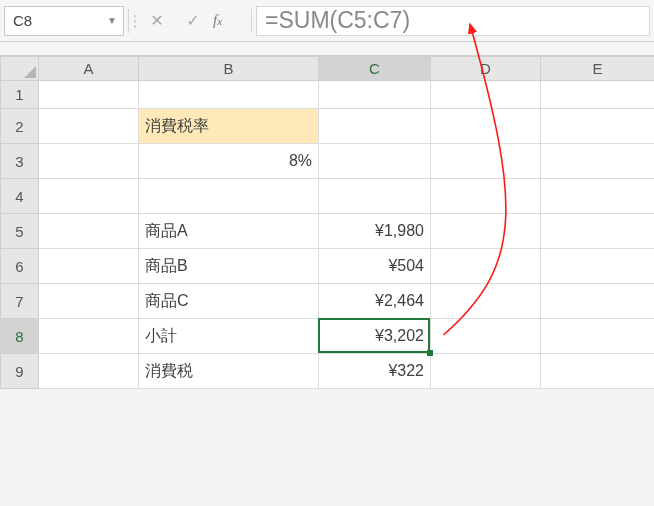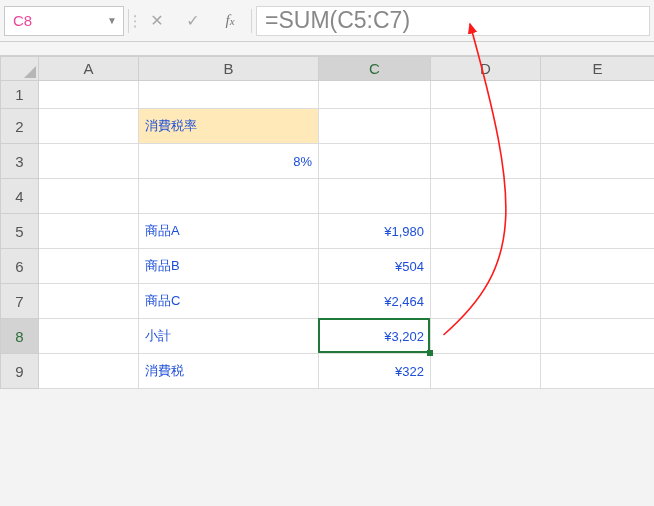--- a/index.html
+++ b/index.html
@@ -27,21 +27,21 @@
     width: 120px;
     height: 30px;
     background: #fff;
     border: 1px solid #c9c9c9;
     display: flex;
     align-items: center;
     justify-content: space-between;
     padding: 0 6px 0 8px;
     font-size: 15px;
   }
-  .name-box span.val { color: #ec4899; }
+  .name-box span.val { color: #404040; }
   .name-box .dd {
     color: #888;
     font-size: 10px;
   }
   .fb-btn {
     width: 32px;
     height: 28px;
     display: flex;
     align-items: center;
     justify-content: center;
@@ -54,21 +54,20 @@
     display: flex;
     justify-content: center;
     align-items: center;
     color: #bbb;
   }
   .fb-fx {
     width: 34px;
     font-style: italic;
     color: #777;
     font-size: 15px;
-    text-align: center;
     font-family: "Times New Roman", serif;
   }
   .fb-sep {
     width: 1px; height: 24px; background: #d5d5d5;
   }
   .formula-input {
     flex: 1;
     height: 30px;
     background: #fff;
     border: 1px solid #d8d8d8;
@@ -126,22 +125,22 @@
     background: #e6e6e6;
     border: 1px solid #cfcfcf;
     font-weight: normal;
     font-size: 15px;
     color: #555;
     text-align: center;
   }
   td.cell {
     border: 1px solid #dcdcdc;
     padding: 0 6px;
-    font-size: 13px;
-    color: #1d4ed8;
+    font-size: 16px;
+    color: #404040;
     white-space: nowrap;
     overflow: hidden;
     height: 35px;
     vertical-align: middle;
     position: relative;
   }
   td.cell.right { text-align: right; }
   td.cell.left  { text-align: left; }
 
   

